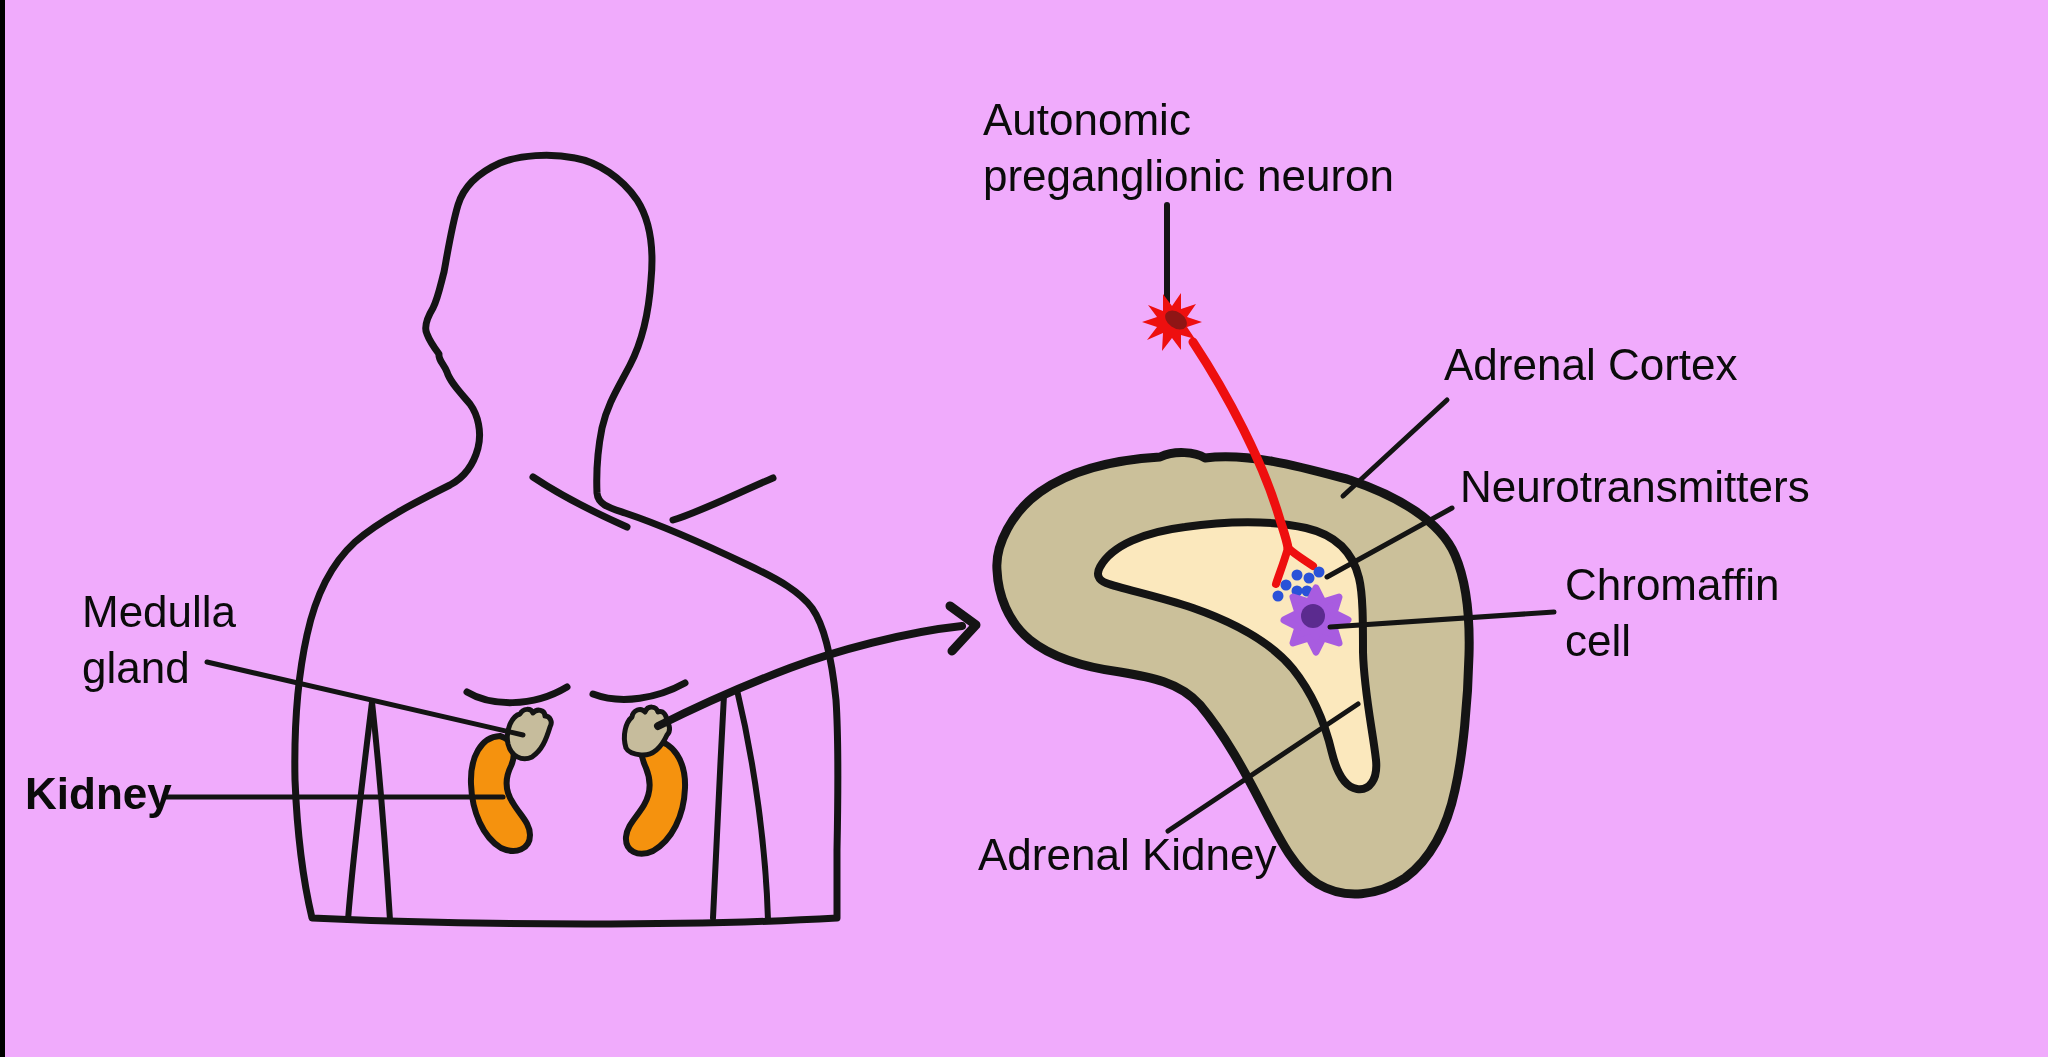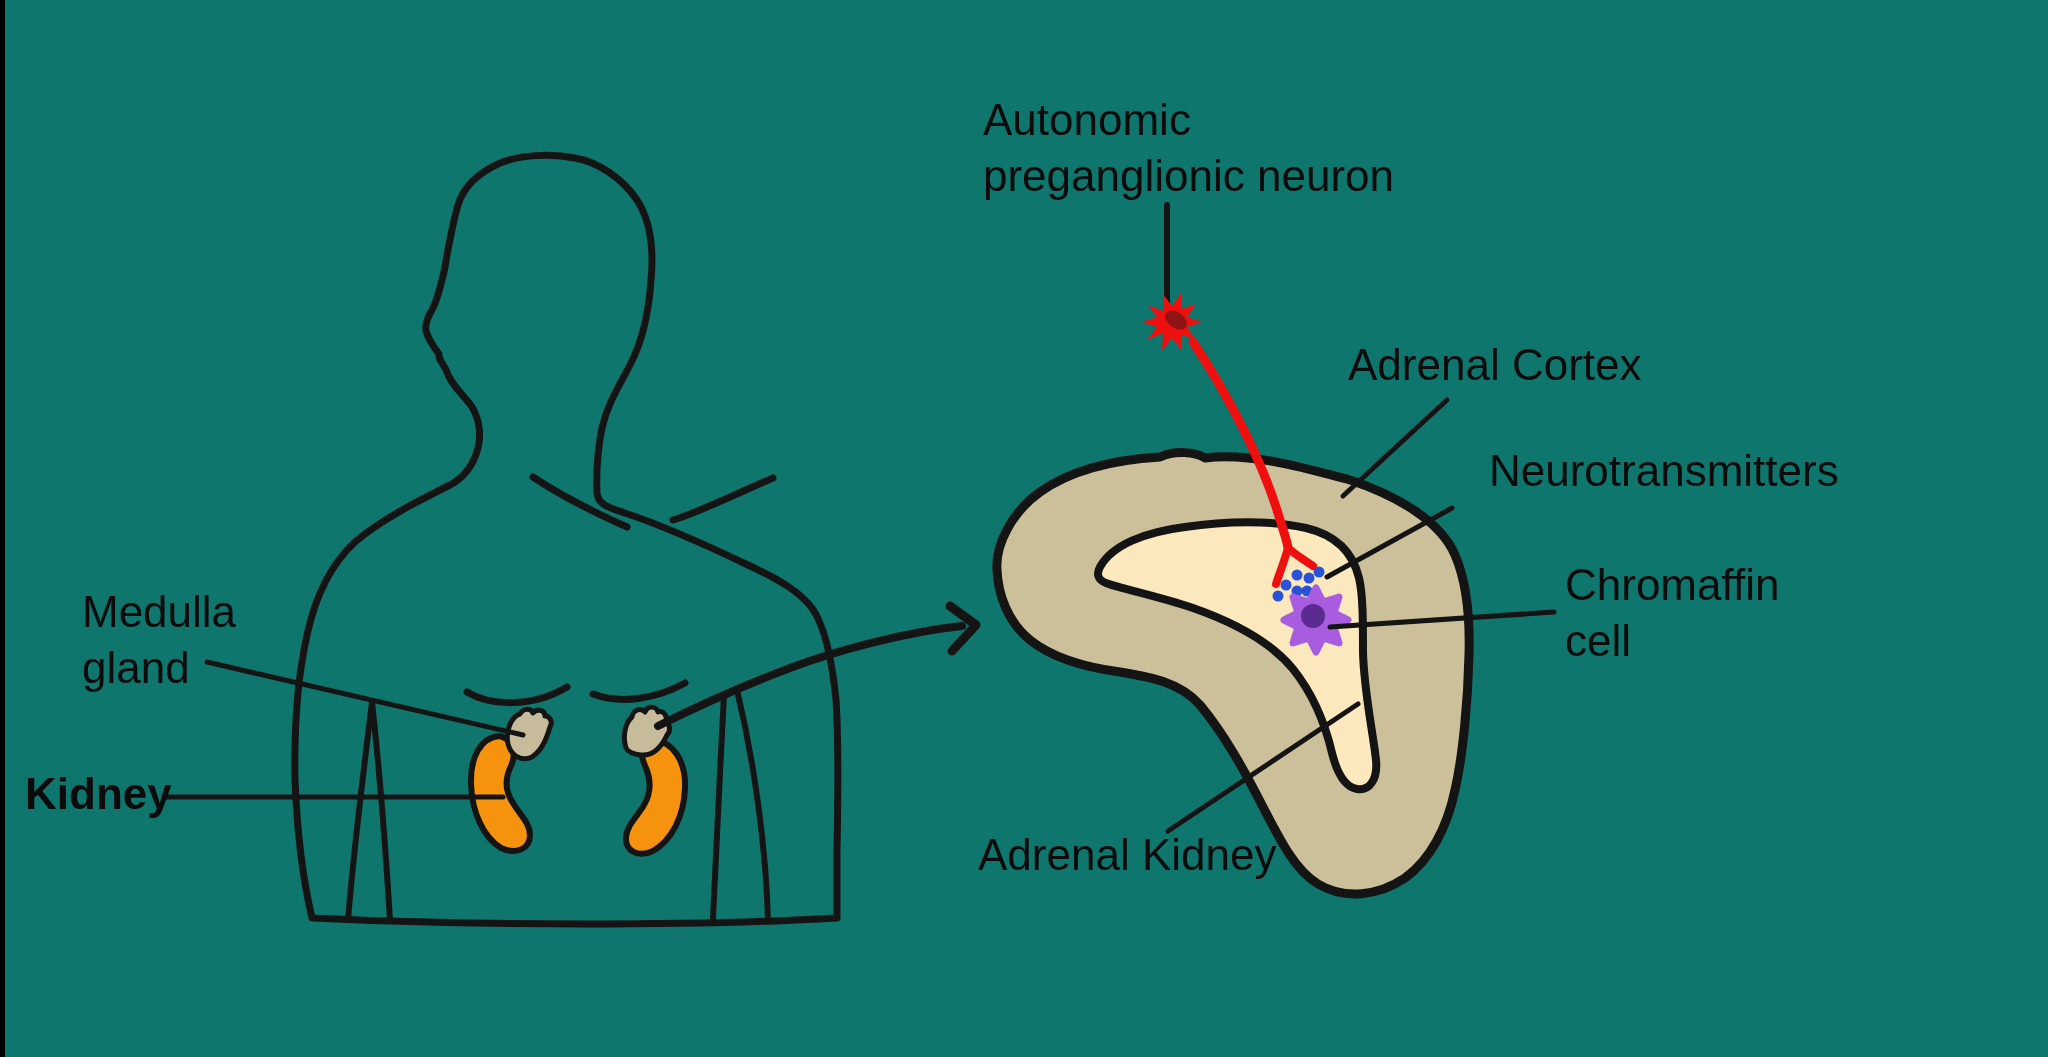--- a/index.html
+++ b/index.html
@@ -1,19 +1,19 @@
 <!DOCTYPE html>
 <html><head>
 <meta charset="utf-8">
 <style>
   html,body{margin:0;padding:0;background:#ffffff;}
   .stage{
     position:relative;
     width:2048px;height:1057px;
-    background:#0f766e;
+    background:#f0abfc;
     overflow:hidden;
     font-family:"Liberation Sans", sans-serif;
   }
   .edge-bar{
     position:absolute;left:0;top:0;width:5px;height:1057px;
   }
   .diagram-svg{position:absolute;left:0;top:0;}
   .label{
     position:absolute;
     color:#0b0b0b;
@@ -169,23 +169,23 @@
       <line x1="1447" y1="400" x2="1343" y2="496"></line>
       <line x1="1452" y1="508" x2="1327" y2="577"></line>
       <line x1="1330" y1="627" x2="1554" y2="612"></line>
       <line x1="1168" y1="831" x2="1358" y2="704"></line>
     </g>
   </svg>
 
   <div class="label" style="left:983px; top:92px;">Autonomic
 preganglionic neuron</div>
 
-  <div class="label" style="left:1348px; top:337px;">Adrenal Cortex</div>
+  <div class="label" style="left:1444px; top:337px;">Adrenal Cortex</div>
 
-  <div class="label" style="left:1460px; top:443px;margin-left:29px;">Neurotransmitters</div>
+  <div class="label" style="left:1460px; top:459px;">Neurotransmitters</div>
 
   <div class="label" style="left:1565px; top:557px;">Chromaffin
 cell</div>
 
   <div class="label" style="left:978px; top:827px;">Adrenal Kidney</div>
 
   <div class="label" style="left:82px; top:584px;">Medulla
 gland</div>
 
   <div class="label" style="left:25px; top:766px;font-weight:bold;">Kidney</div>

